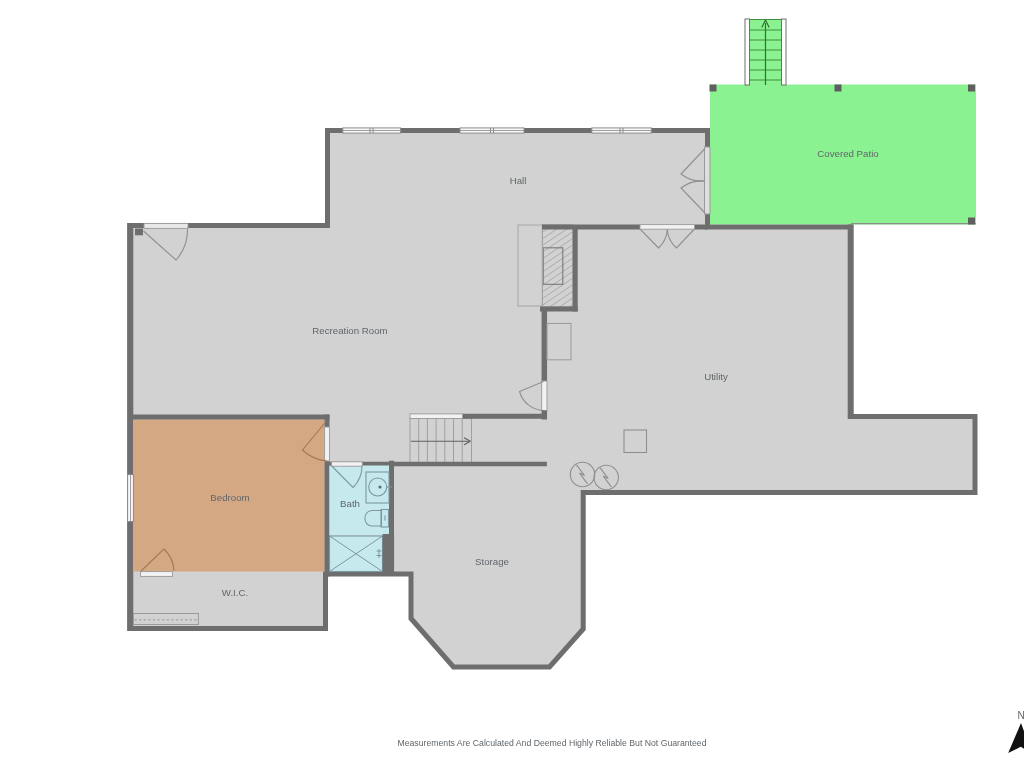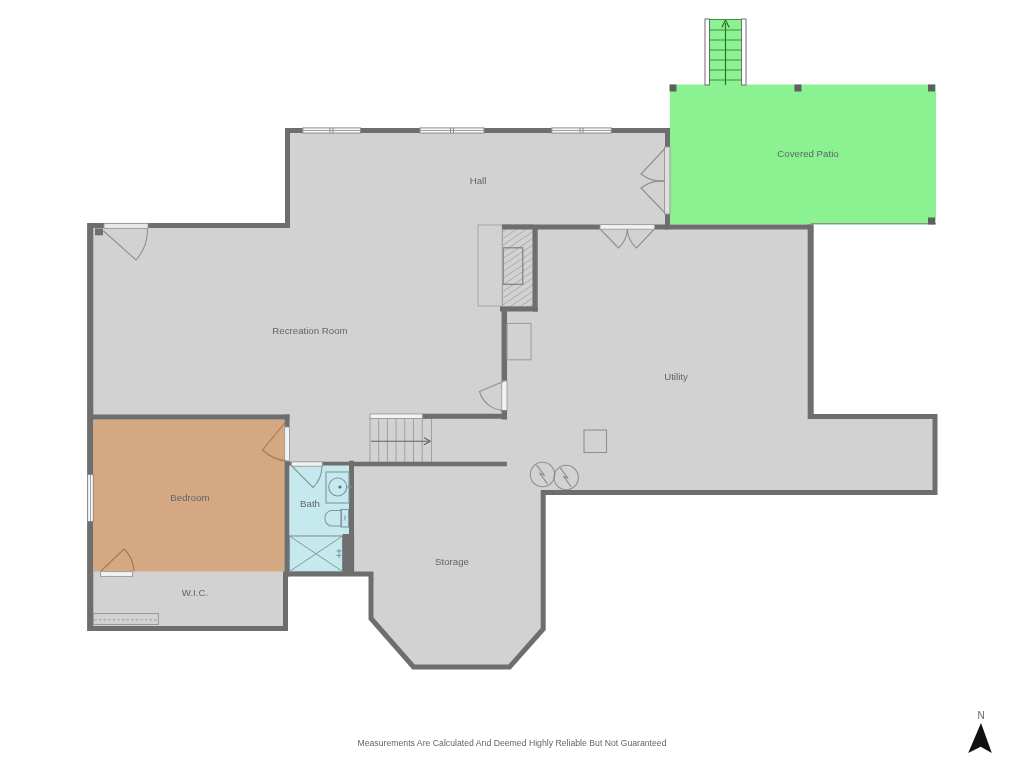--- a/index.html
+++ b/index.html
@@ -1,16 +1,16 @@
 <!DOCTYPE html>
 <html><head>
 <meta charset="utf-8">
 <style>
   html,body{margin:0;padding:0;background:#ffffff;}
-  .page{width:823px;height:768px;position:relative;font-family:"Liberation Sans",sans-serif;}
+  .page{width:823px;height:768px;position:relative;font-family:"Liberation Sans",sans-serif;margin-left:40px;}
   text{font-family:"Liberation Sans",sans-serif;fill:#60666b;}
 </style>
 </head>
 <body>
 <div class="page">
 <svg width="1024" height="768" viewBox="0 0 1024 768" xmlns="http://www.w3.org/2000/svg">
   <defs>
     <pattern id="hatch" width="5.5" height="5.5" patternUnits="userSpaceOnUse" patternTransform="rotate(56)">
       <rect width="5.5" height="5.5" fill="#d2d2d2"></rect>
       <line x1="0" y1="0" x2="0" y2="5.5" stroke="#909090" stroke-width="1"></line>

